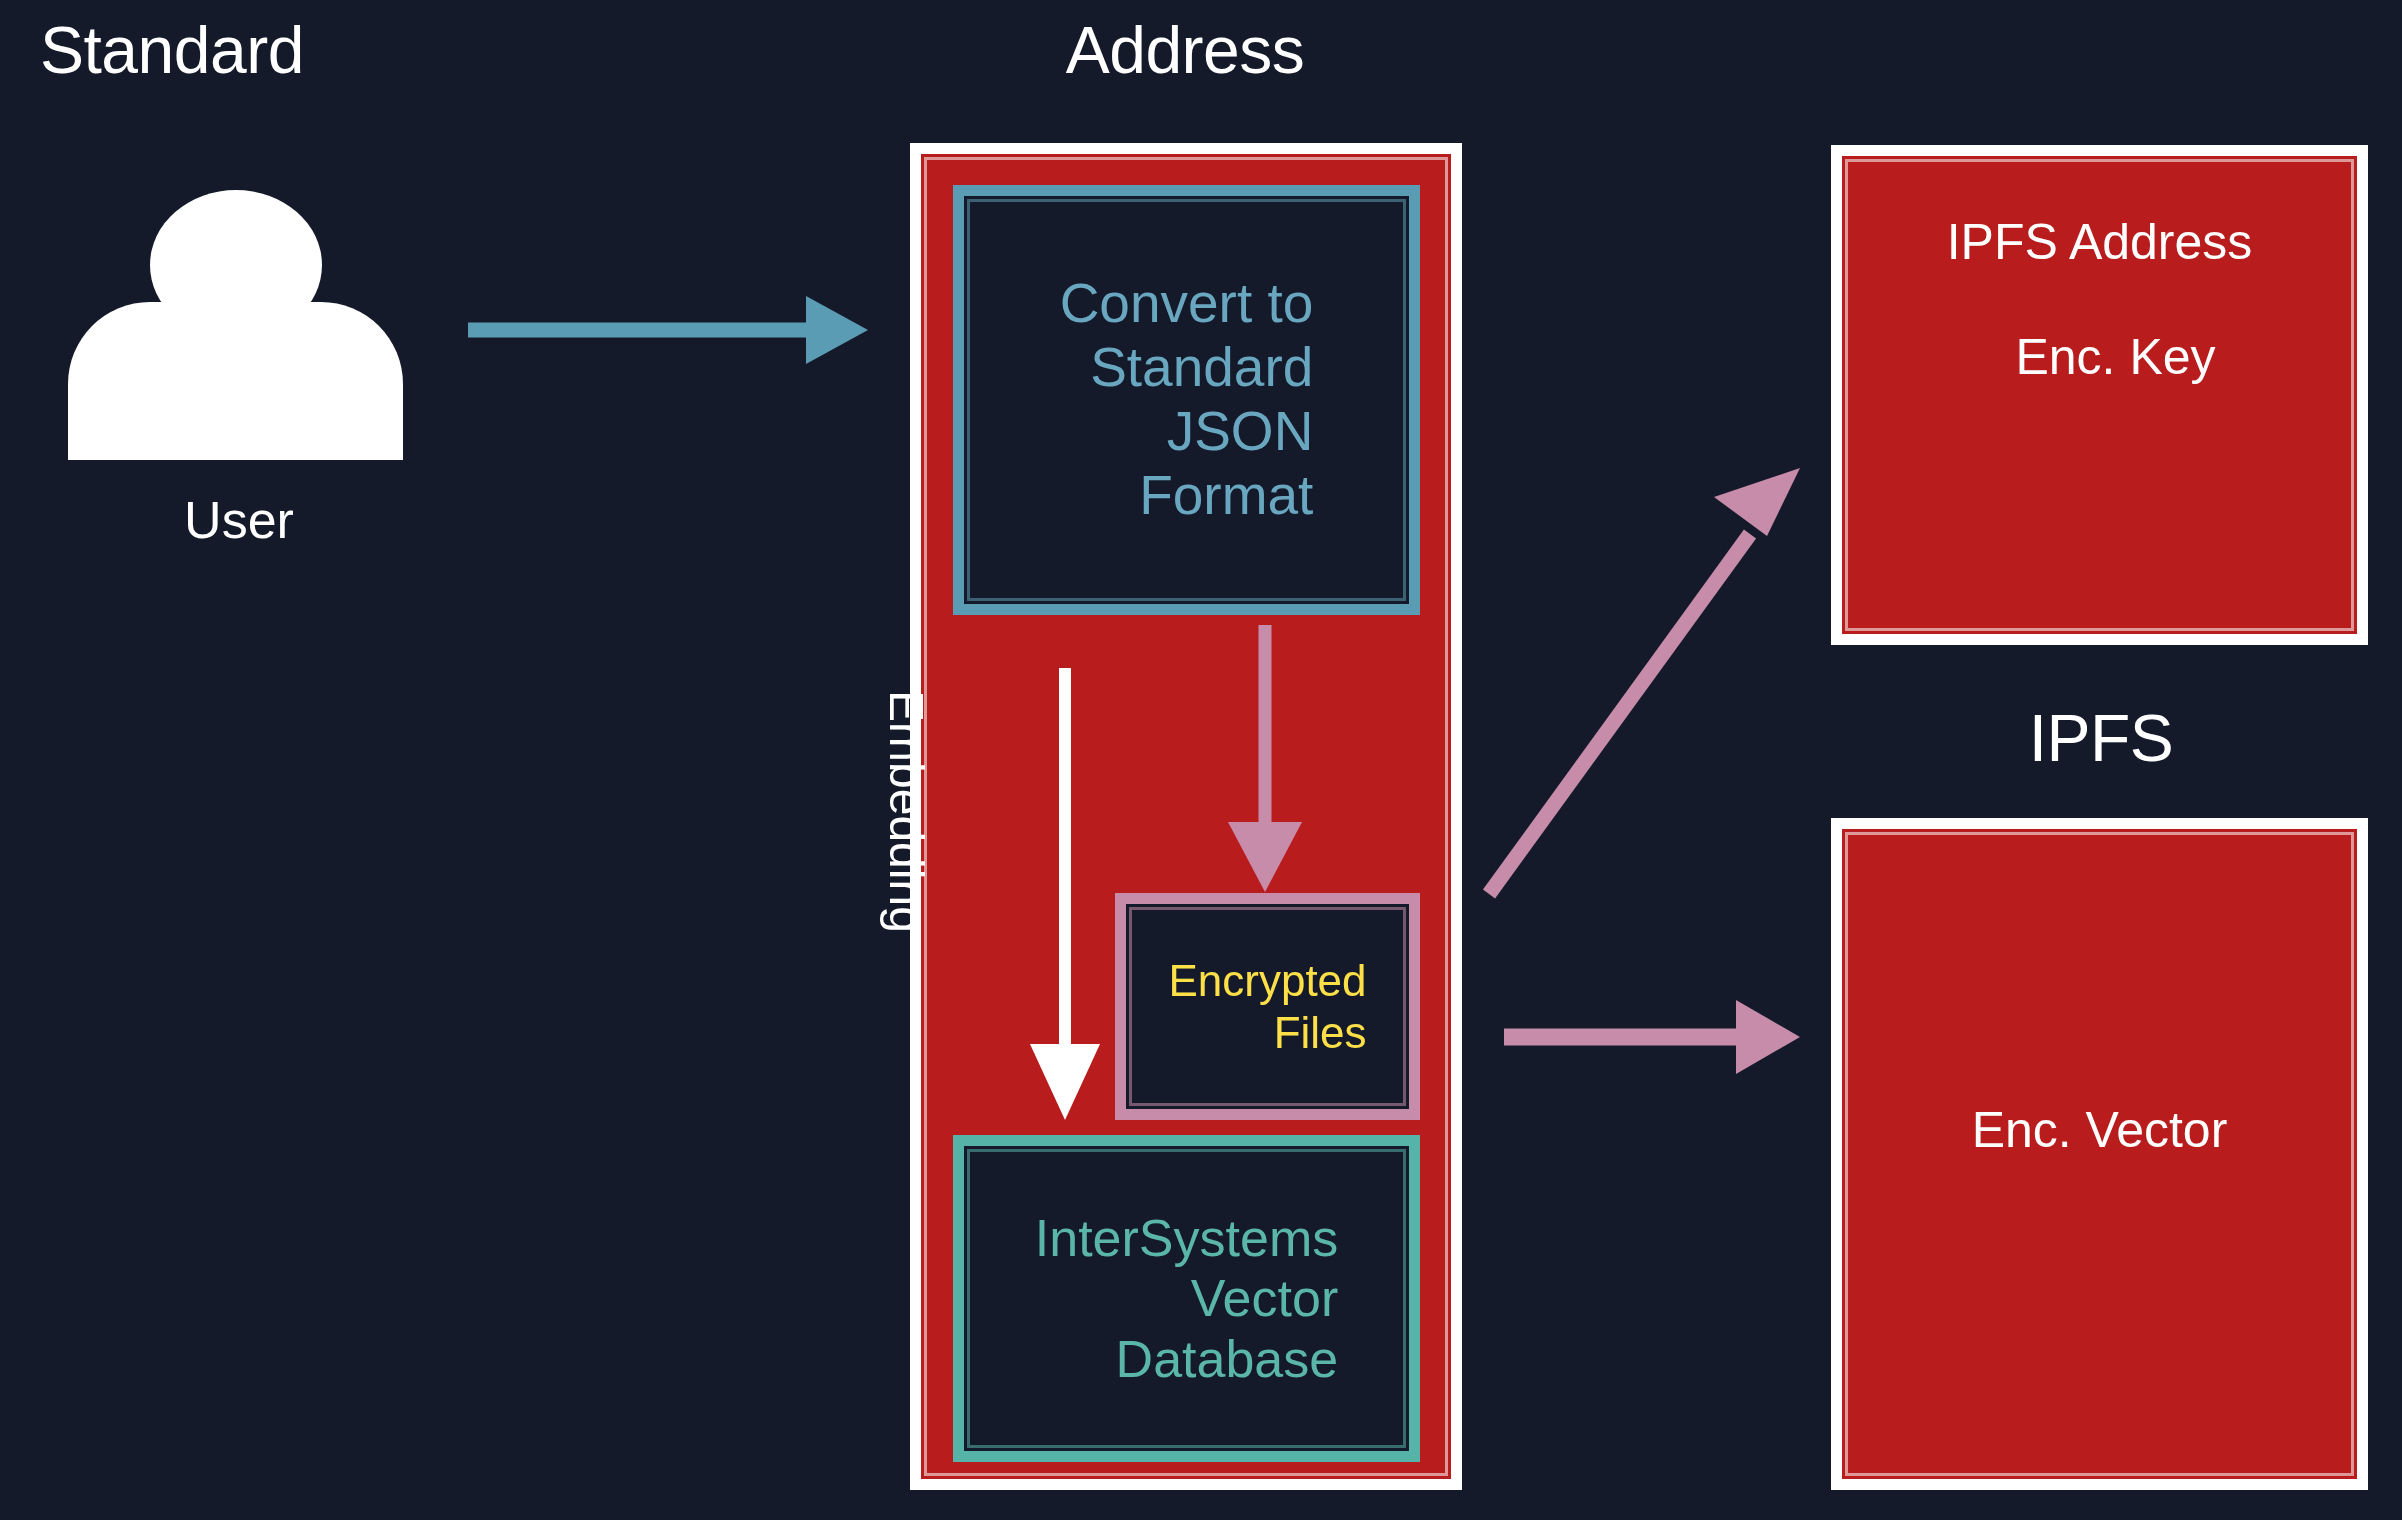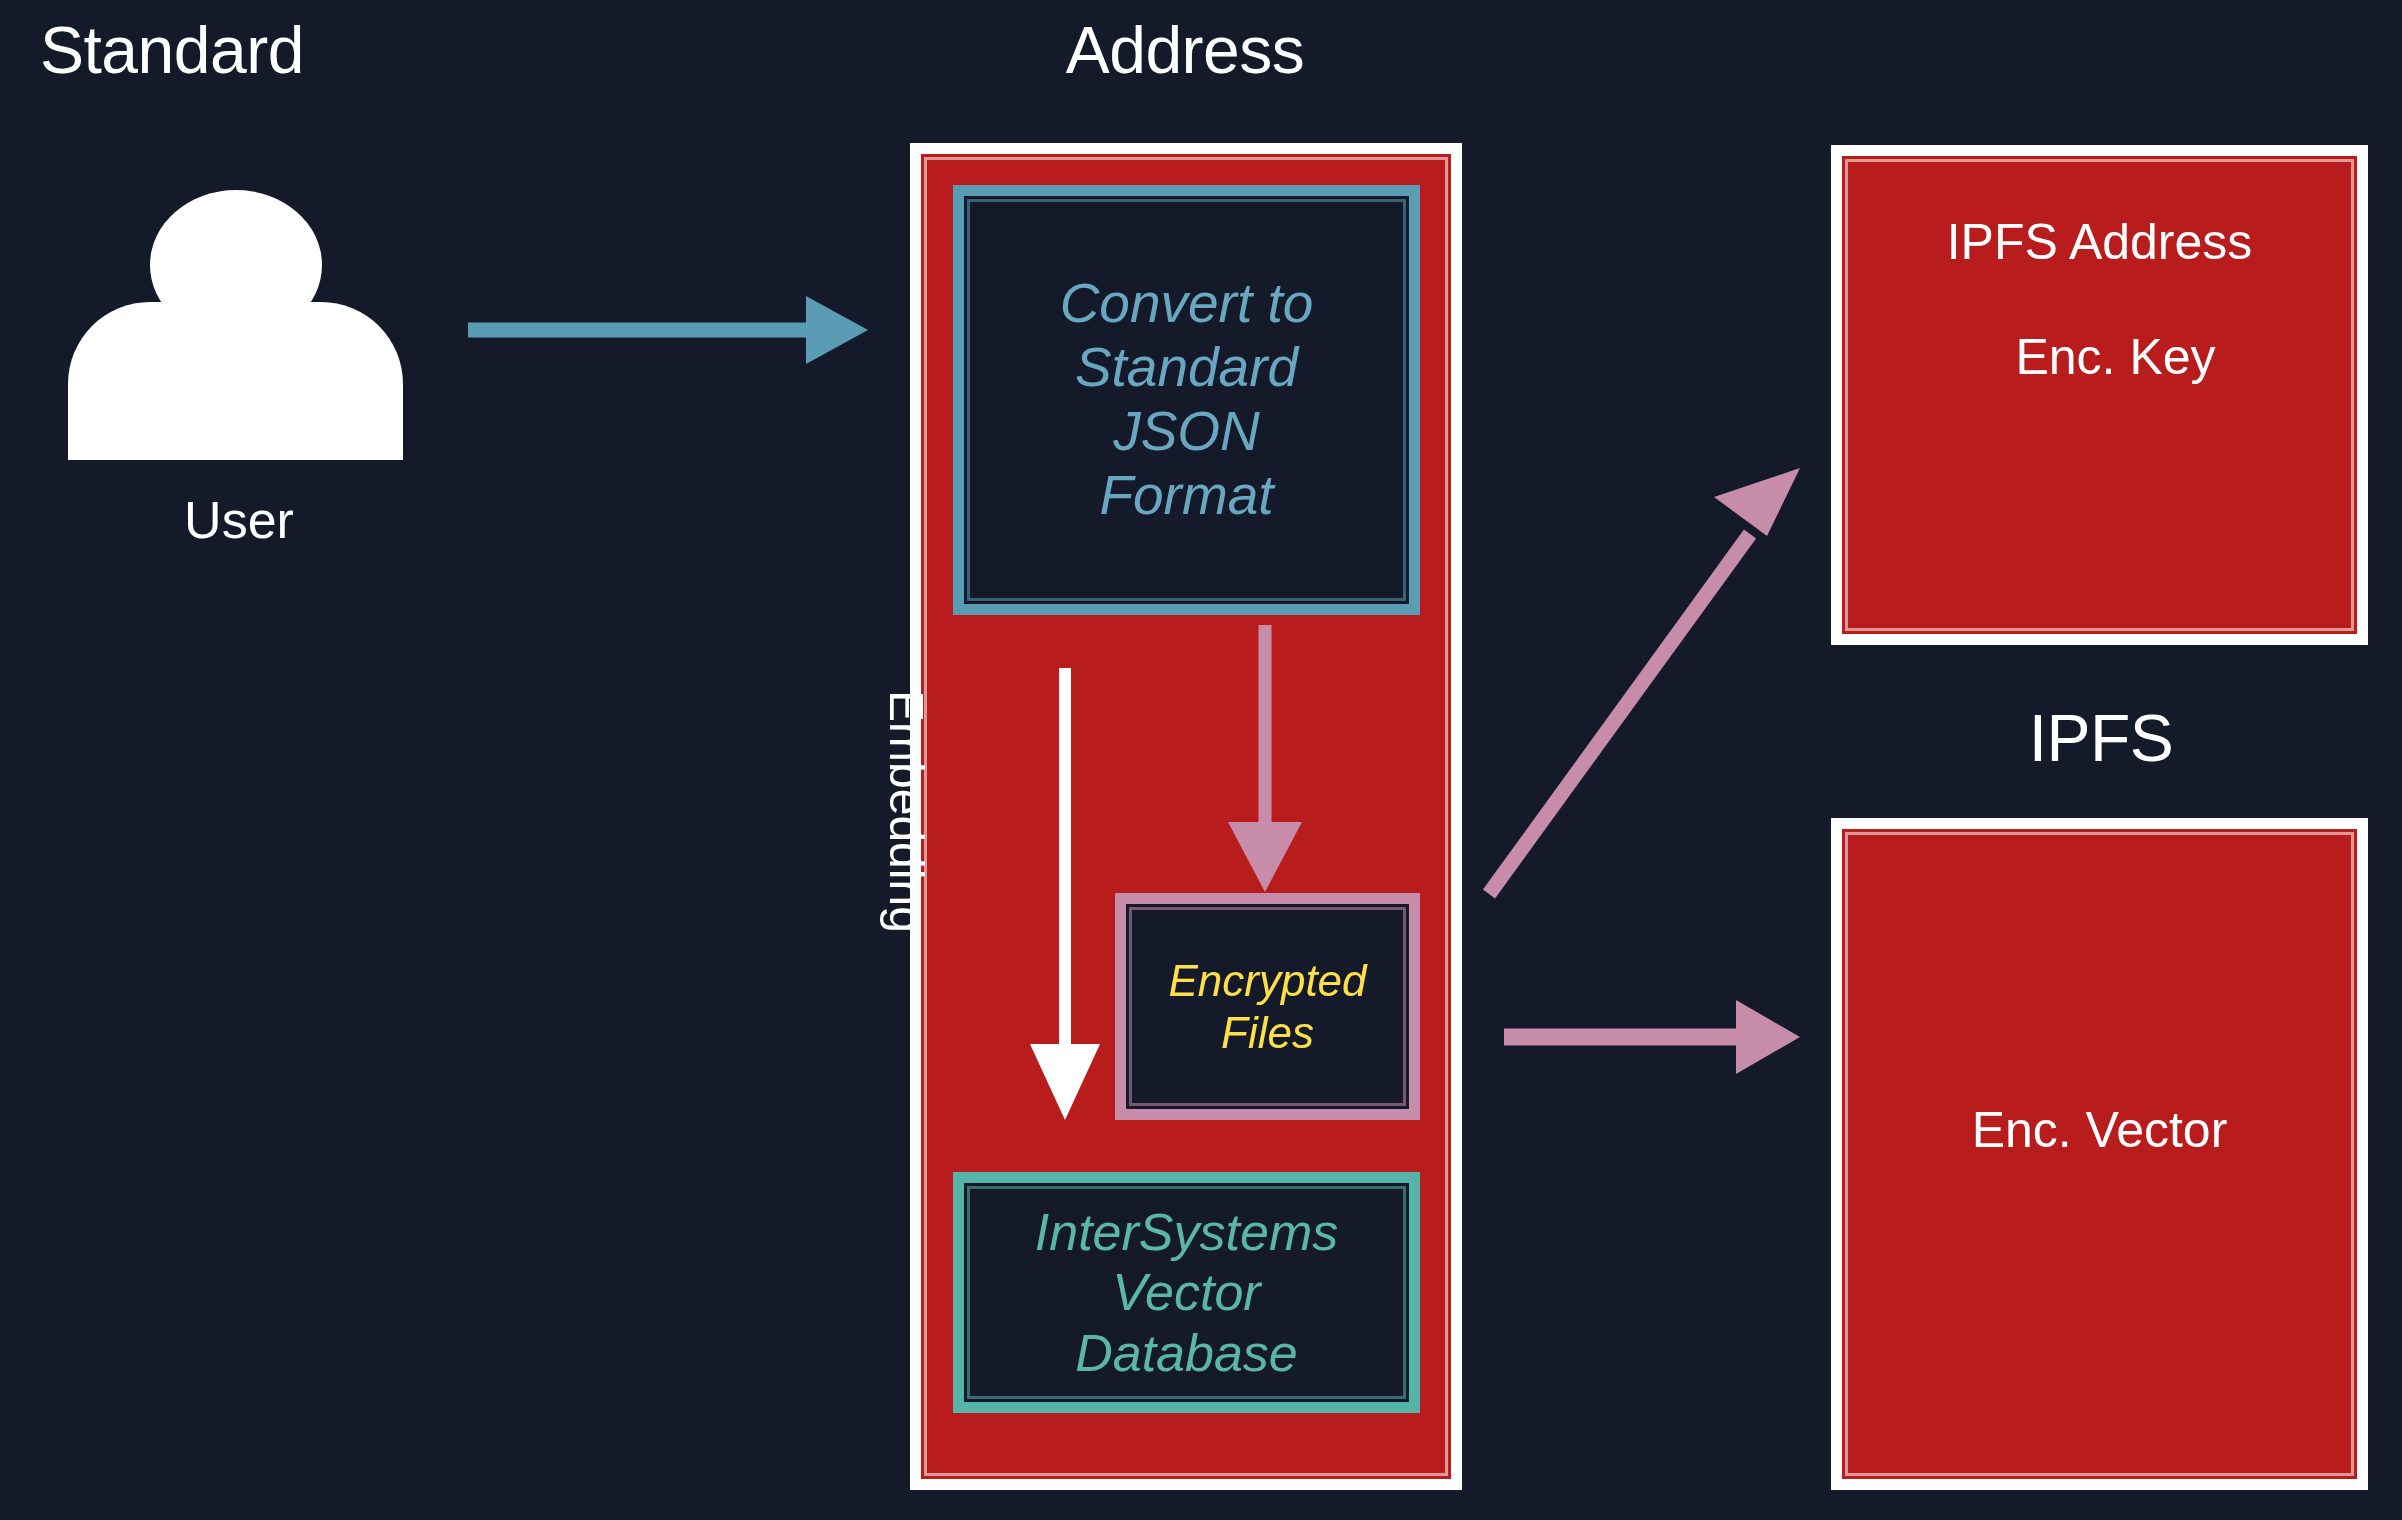--- a/index.html
+++ b/index.html
@@ -131,24 +131,23 @@
     content: "";
     position: absolute;
     left: 3px; top: 3px; right: 3px; bottom: 3px;
     border: 3px solid currentColor;
     opacity: 0.55;
     pointer-events: none;
   }
   .inner-box .label {
     position: relative;
     z-index: 2;
-    text-align: center;
+    text-align: right;
     line-height: 1.16;
     white-space: pre-line;
-    font-style: italic;
   }
 
   #convert-box {
     left: 953px;
     top: 185px;
     width: 467px;
     height: 430px;
     border-color: #5b9cb5;
     color: #5b9cb5;
   }
@@ -161,24 +160,23 @@
     height: 227px;
     border-color: #c68caa;
     color: #c68caa;
   }
   #encrypted-box .label { font-size: 44px; color: #fde047; }
 
   #vector-box {
     left: 953px;
     top: 1135px;
     width: 467px;
-    height: 241px;
+    height: 327px;
     border-color: #56b3a8;
     color: #56b3a8;
-    margin-top: 37px;
   }
   #vector-box .label { font-size: 52px; color: #5bb6aa; }
 
   
   #arrows {
     position: absolute;
     left: 0; top: 0;
     width: 2402px;
     height: 1520px;
     pointer-events: none;

